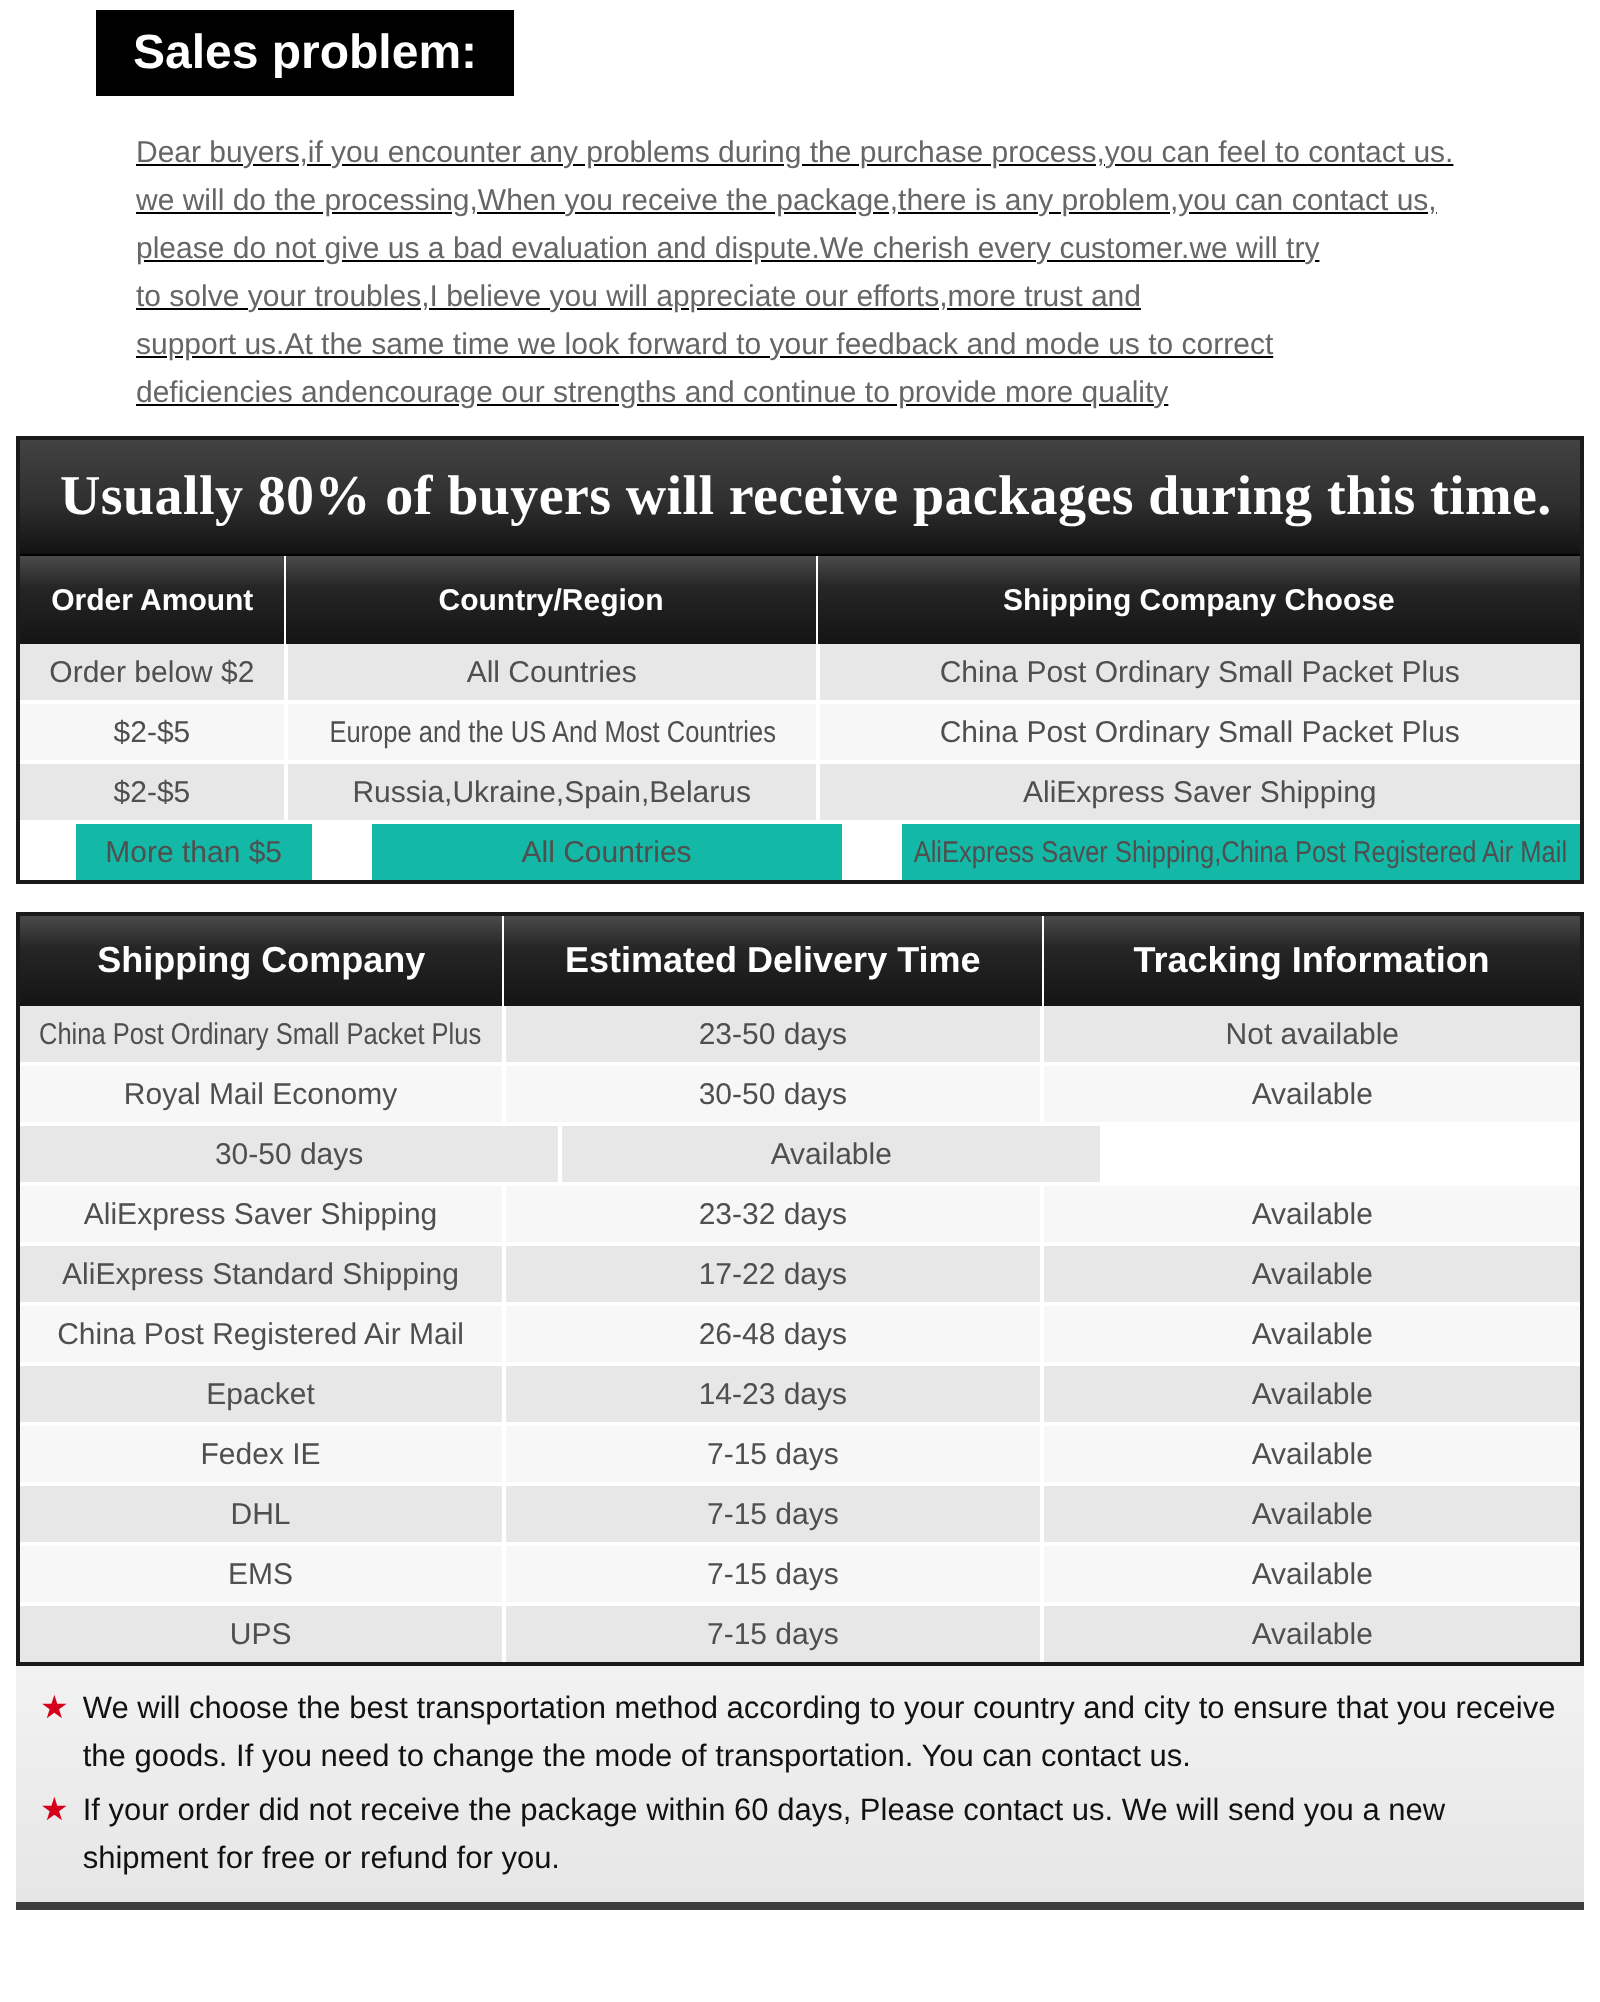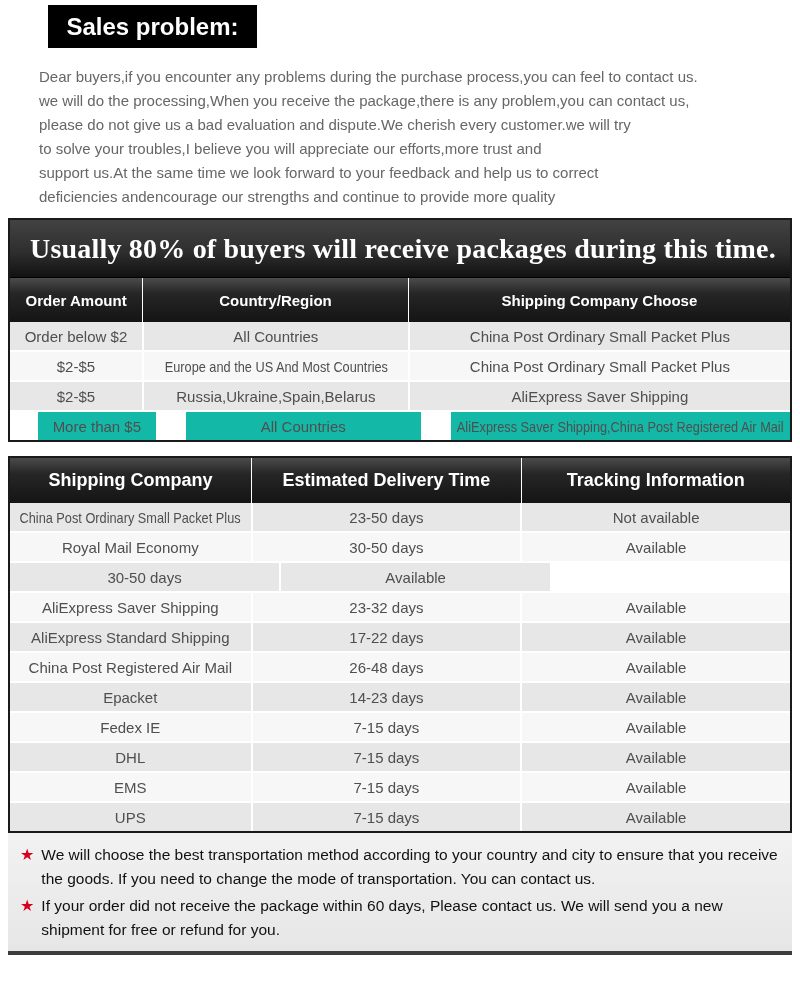--- a/index.html
+++ b/index.html
@@ -7,21 +7,21 @@
     width:800px;height:1001px;overflow:hidden;
     font-family:"Liberation Sans","DejaVu Sans",sans-serif;
     -webkit-font-smoothing:antialiased;
   }
   
   .sales-badge{
     margin:5px 0 0 48px;width:209px;height:43px;background:#000;
     color:#fff;font-size:24px;font-weight:bold;line-height:43px;text-align:center;
   }
   
-  .intro{margin-top:17px;padding-left:39px;padding-right:28px;}
+  .intro{margin-top:17px;padding-left:68px;padding-right:28px;text-decoration:underline;}
   .intro .line{font-size:15px;line-height:24px;color:#666;}
   
   .tbl{margin:0 8px;border:2px solid #1a1a1a;}
   .tbl1{margin-top:9px;}
   .tbl2{margin-top:14px;}
   .banner{
     background:linear-gradient(180deg,#424242 0%,#2f2f2f 55%,#121212 100%);
     color:#fff;font-family:"Liberation Serif","DejaVu Serif",serif;
     font-weight:bold;font-size:28px;line-height:33px;
     padding:12px 6px 12px 20px;letter-spacing:.2px;
@@ -63,21 +63,21 @@
 </head>
 <body>
 
 <div class="sales-badge">Sales problem:</div>
 
 <div class="intro">
   <div class="line">Dear buyers,if you encounter any problems during the purchase process,you can feel to contact us.</div>
   <div class="line">we will do the processing,When you receive the package,there is any problem,you can contact us,</div>
   <div class="line">please do not give us a bad evaluation and dispute.We cherish every customer.we will try</div>
   <div class="line">to solve your troubles,I believe you will appreciate our efforts,more trust and</div>
-  <div class="line">support us.At the same time we look forward to your feedback and help us to correct</div>
+  <div class="line">support us.At the same time we look forward to your feedback and mode us to correct</div>
   <div class="line">deficiencies andencourage our strengths and continue to provide more quality</div>
 </div>
 
 <div class="tbl tbl1">
   <div class="banner">Usually 80% of buyers will receive packages during this time.</div>
   <div class="thead">
     <div class="cell t1c1">Order Amount</div>
     <div class="cell t1c2">Country/Region</div>
     <div class="cell t1c3">Shipping Company Choose</div>
   </div>

